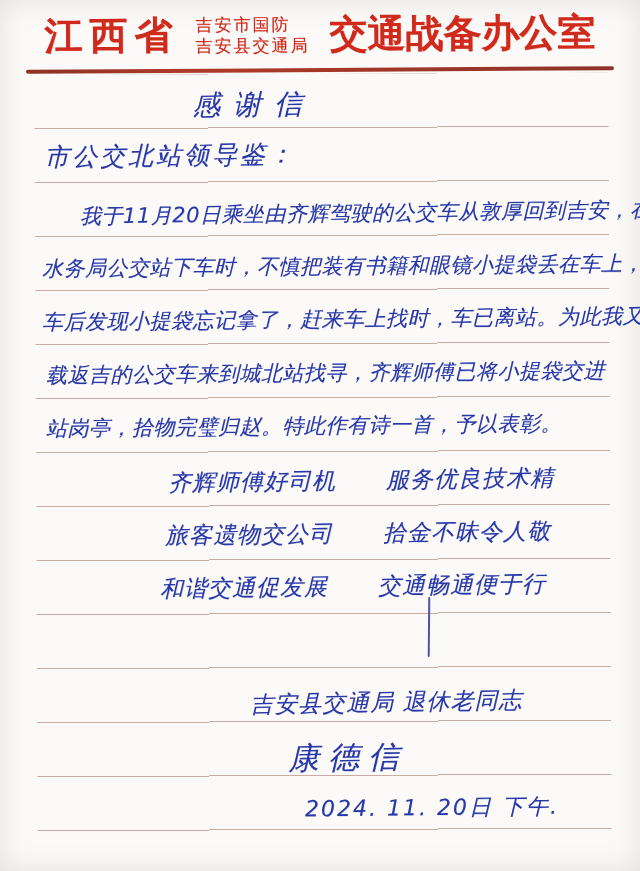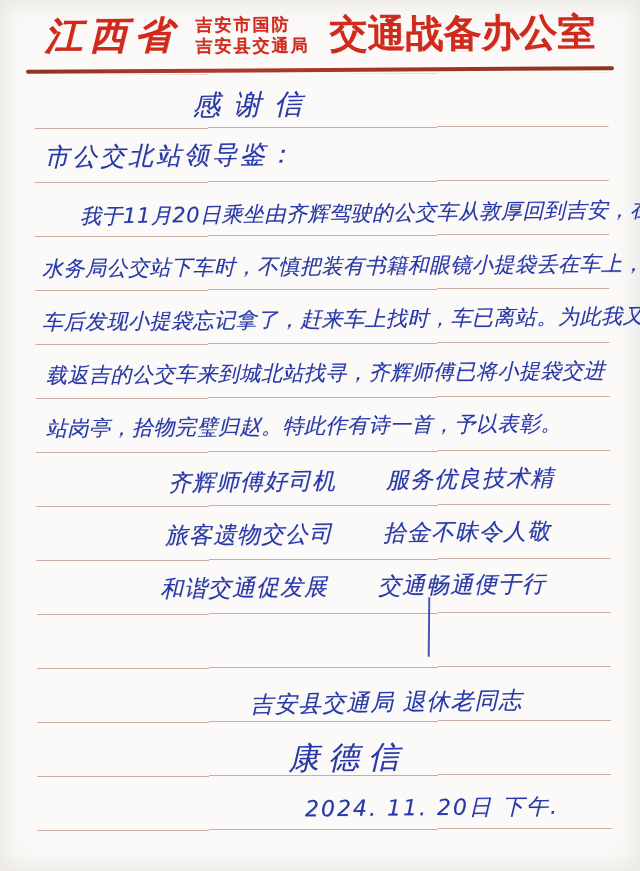--- a/index.html
+++ b/index.html
@@ -17,24 +17,24 @@
     position:absolute;top:12px;left:0;right:0;
     display:flex;justify-content:center;align-items:center;
     color:#cf2a1b;
     transform:rotate(-.4deg);
   }
   .lh-big{
     font-weight:700;font-size:38px;line-height:1.2;
     font-family:"Liberation Serif", serif;
     text-shadow:.4px .4px 0 rgba(207,42,27,.45);
   }
-  .lh-big.region{letter-spacing:7px;margin-right:16px;font-style:italic;}
+  .lh-big.region{letter-spacing:7px;margin-right:16px;}
   .lh-small{
     display:flex;flex-direction:column;justify-content:center;
-    font-weight:700;font-size:17px;line-height:1.25;
+    font-weight:400;font-size:17px;line-height:1.25;
     margin:0 20px 0 0;letter-spacing:2px;
     text-shadow:.3px .3px 0 rgba(207,42,27,.4);
   }
   .red-rule{
     position:absolute;top:68px;left:26px;width:588px;height:4px;
     background:linear-gradient(to right,#8f3326,#b03a29 30%,#9c3526 70%,#8f3326);
     border-radius:2px;
     transform:rotate(-.35deg);
   }
   

